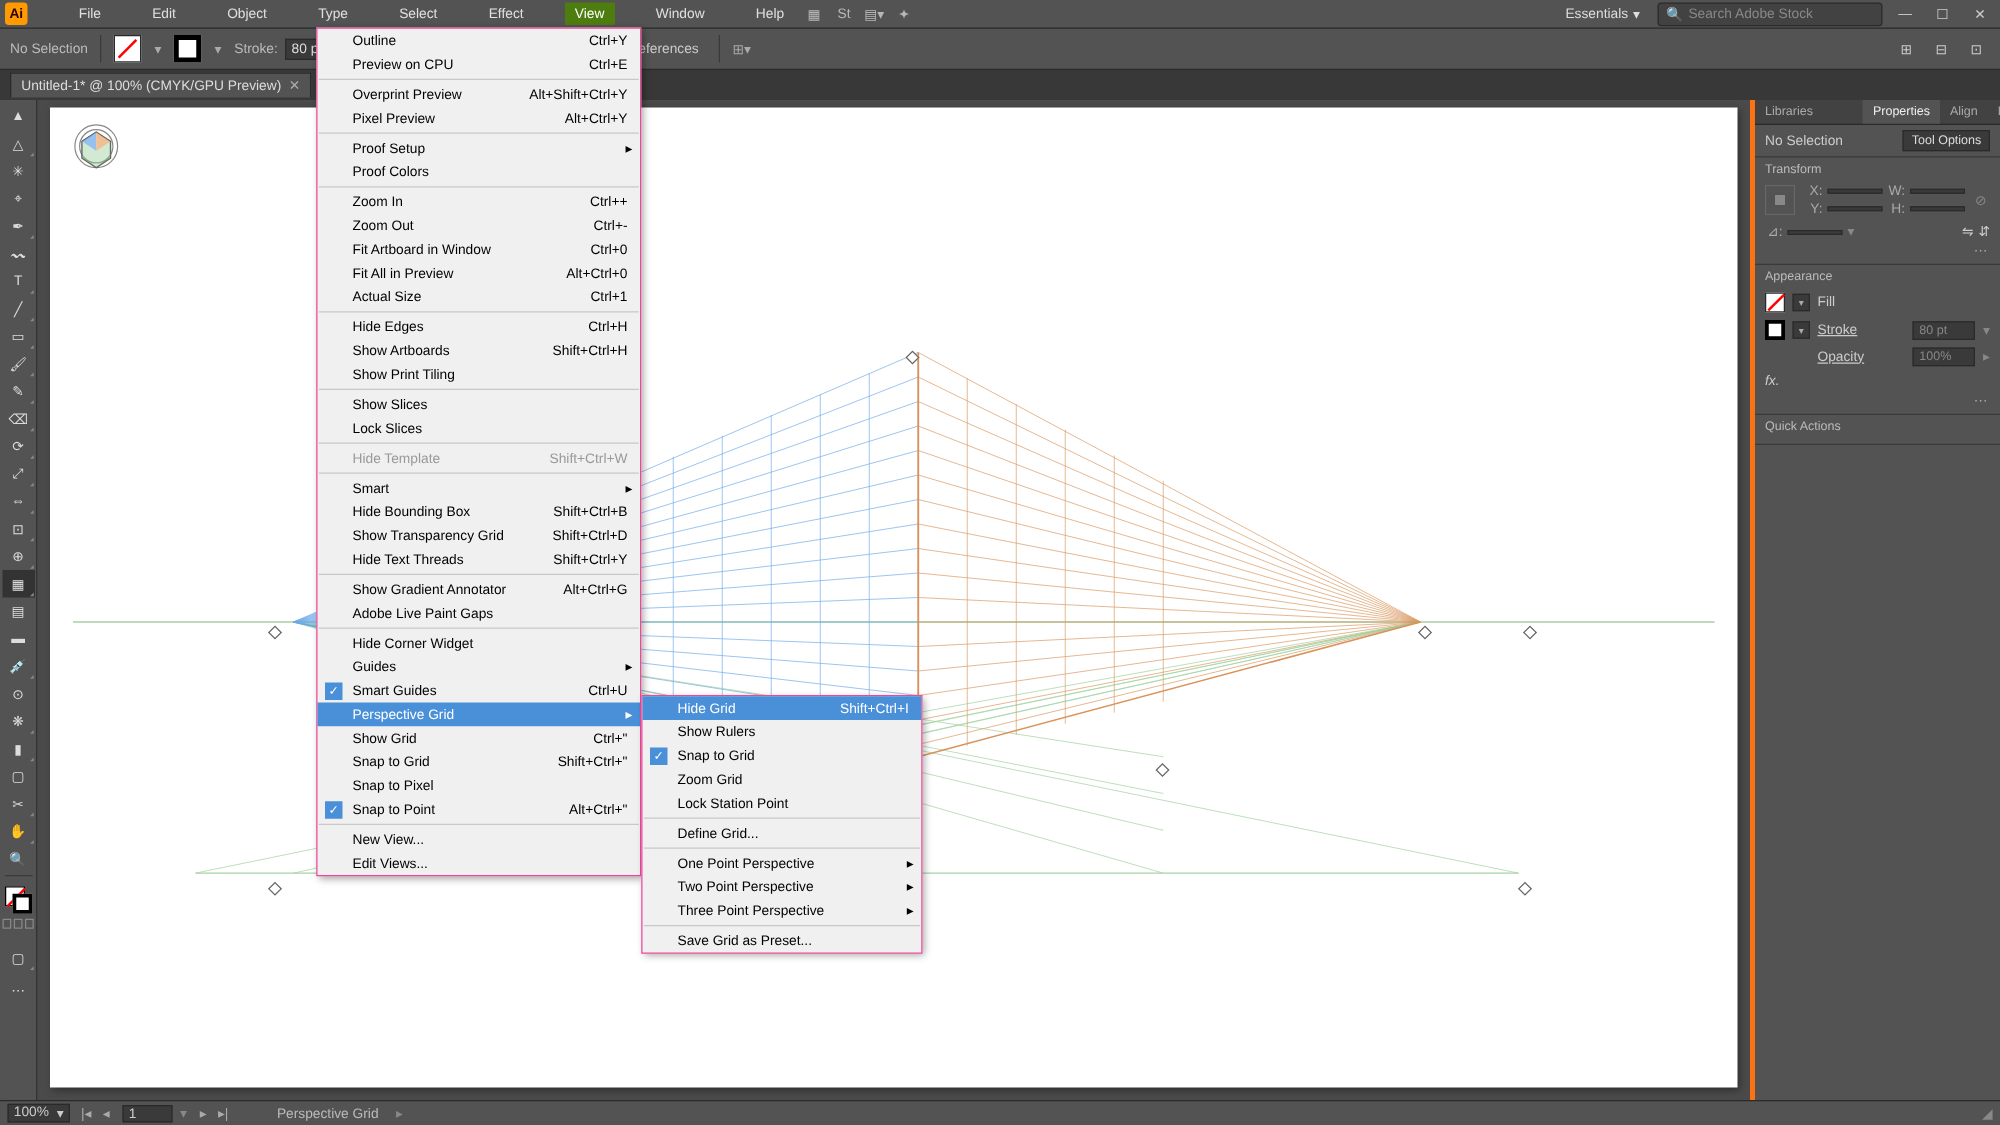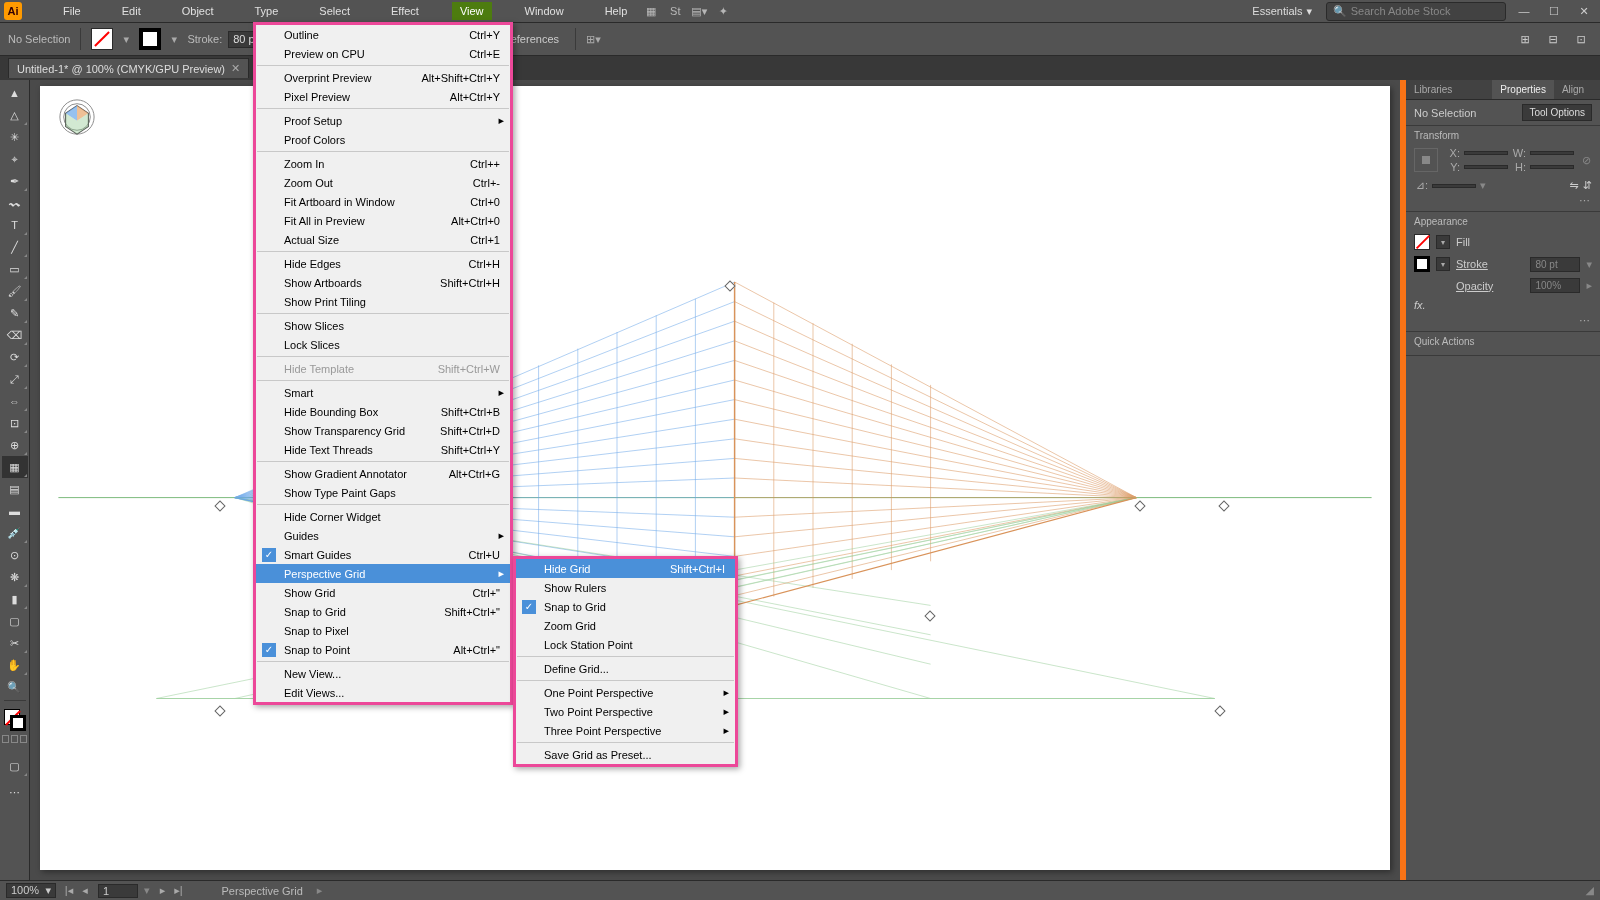--- a/index.html
+++ b/index.html
@@ -51,21 +51,21 @@
 .canvaswrap { flex:1; background:#4a4a4a; position:relative; overflow:hidden; }
 .artboard { position:absolute; left:10px; top:6px; right:10px; bottom:10px; background:#fff; box-shadow:2px 2px 6px rgba(0,0,0,.4); }
 
 
 .pwidget { position:absolute; left:18px; top:12px; width:38px; height:38px; }
 
 
 .dhandle { position:absolute; width:8px; height:8px; border:1px solid #666; background:#fff; transform:rotate(45deg); }
 
 
-.rightpanels { width:200px; background:#535353; border-left:6px solid #f97316; color:#ccc; display:flex; flex-direction:column; }
+.rightpanels { width:200px; background:#535353; border-left:4px solid #f97316; color:#ccc; display:flex; flex-direction:column; }
 .paneltabs { display:flex; background:#424242; border-bottom:1px solid #2a2a2a; }
 .ptab { padding:4px 8px; font-size:10px; color:#aaa; }
 .ptab.act { background:#535353; color:#eee;margin-left:32px; }
 .pnl-section { padding:4px 8px; border-bottom:1px solid #3a3a3a; }
 .pnl-title { font-size:10px; color:#bbb; margin-bottom:4px; }
 .pnl-row { display:flex; align-items:center; gap:4px; margin:2px 0; font-size:10px; }
 .pnl-field { background:#3a3a3a; border:1px solid #2a2a2a; padding:1px 4px; width:44px; color:#888; font-size:10px; }
 .pnl-lbl { width:14px; text-align:right; color:#aaa; }
 .pnl-more { text-align:right; color:#aaa; letter-spacing:2px; }
 .tool-opts-btn { margin-left:auto; background:#3a3a3a; border:1px solid #2a2a2a; padding:2px 6px; font-size:10px; color:#ddd; }
@@ -78,21 +78,21 @@
 
 .statusbar { position:absolute; left:0; right:0; bottom:0; height:20px; background:#535353; border-top:1px solid #2a2a2a; display:flex; align-items:center; color:#ccc; padding:0 6px; gap:6px; font-size:10px; }
 .sb-sel { background:#3a3a3a; border:1px solid #2a2a2a; padding:0 4px; width:50px; display:flex; justify-content:space-between; }
 .sb-nav { display:flex; gap:2px; }
 .sb-nav span { width:14px; text-align:center; color:#aaa; }
 .sb-art { background:#3a3a3a; border:1px solid #2a2a2a; padding:0 4px; width:40px; }
 .sb-tool { margin-left:30px; color:#bbb; }
 .sb-tri { margin-left:auto; color:#888; }
 
 
-.ddmenu { position:absolute; background:#f0f0f0; border:3px solid #ec4899; box-shadow:2px 2px 6px rgba(0,0,0,.35); color:#000; z-index:100; }
+.ddmenu { position:absolute; background:#f0f0f0; border:1px solid #ec4899; box-shadow:2px 2px 6px rgba(0,0,0,.35); color:#000; z-index:100; }
 .dditem { display:flex; align-items:center; padding:2px 10px 2px 28px; position:relative; height:19px; white-space:nowrap; }
 .dditem.sep { height:1px; background:#c8c8c8; margin:2px 1px; padding:0; }
 .dditem .sc { margin-left:auto; padding-left:24px; }
 .dditem .chk { position:absolute; left:6px; width:14px; height:14px; background:#4a90d9; color:#fff; display:flex;align-items:center;justify-content:center; font-size:10px; }
 .dditem.hl { background:#4a90d9; color:#fff; }
 .dditem .arr { position:absolute; right:6px; }
 .dditem.dis { color:#999; }
 
 </style>
 </head>
@@ -485,21 +485,21 @@
     <div class="dditem">
       <span>Hide Text Threads</span>
       <span class="sc">Shift+Ctrl+Y</span>
     </div>
     <div class="dditem sep"></div>
     <div class="dditem">
       <span>Show Gradient Annotator</span>
       <span class="sc">Alt+Ctrl+G</span>
     </div>
     <div class="dditem">
-      <span>Show Type Paint Gaps</span>
+      <span>Adobe Live Paint Gaps</span>
     </div>
     <div class="dditem sep"></div>
     <div class="dditem">
       <span>Hide Corner Widget</span>
     </div>
     <div class="dditem">
       <span>Guides</span>
       <span class="arr">▸</span>
     </div>
     <div class="dditem">

